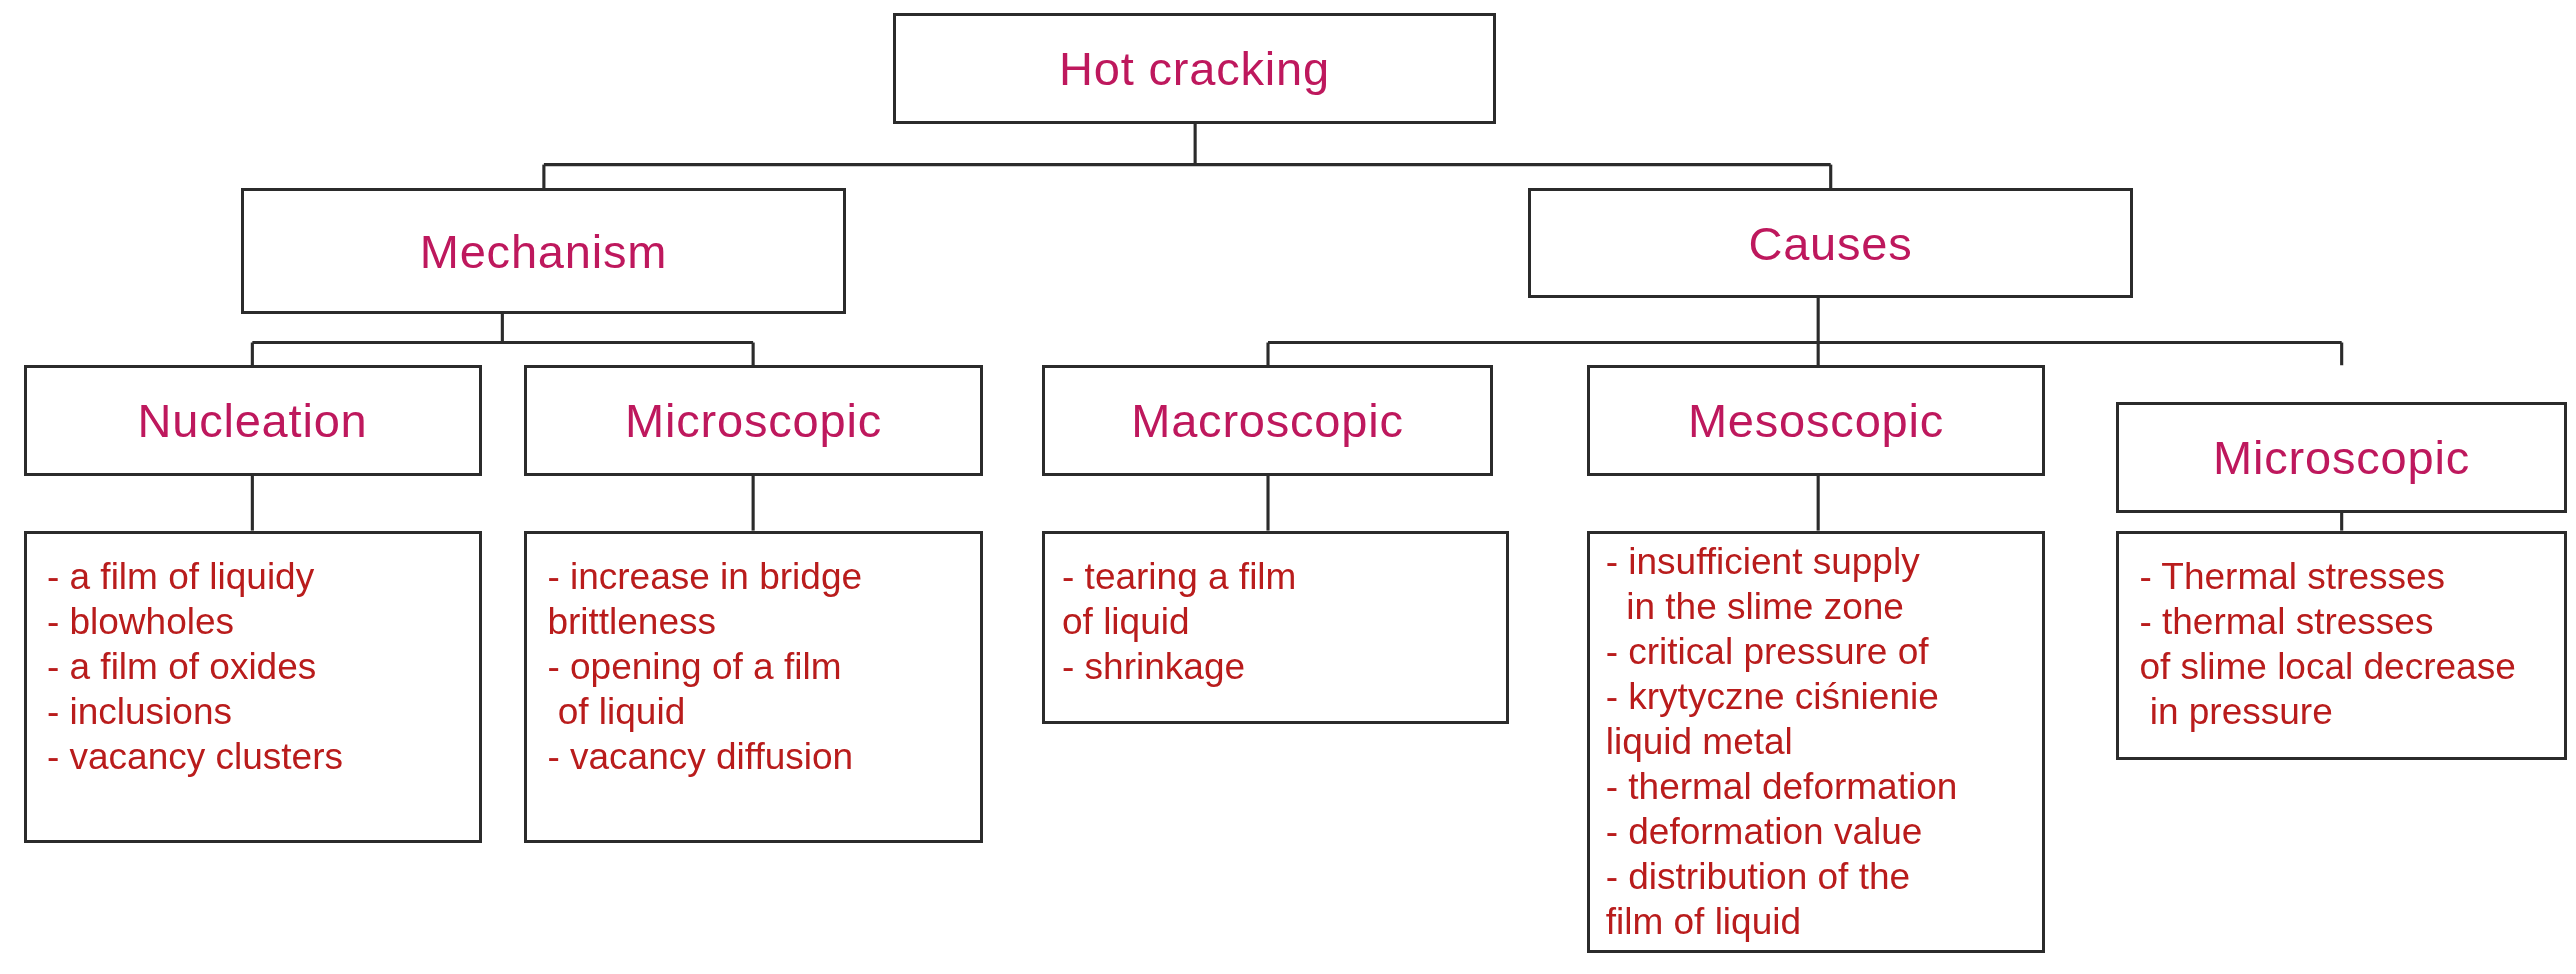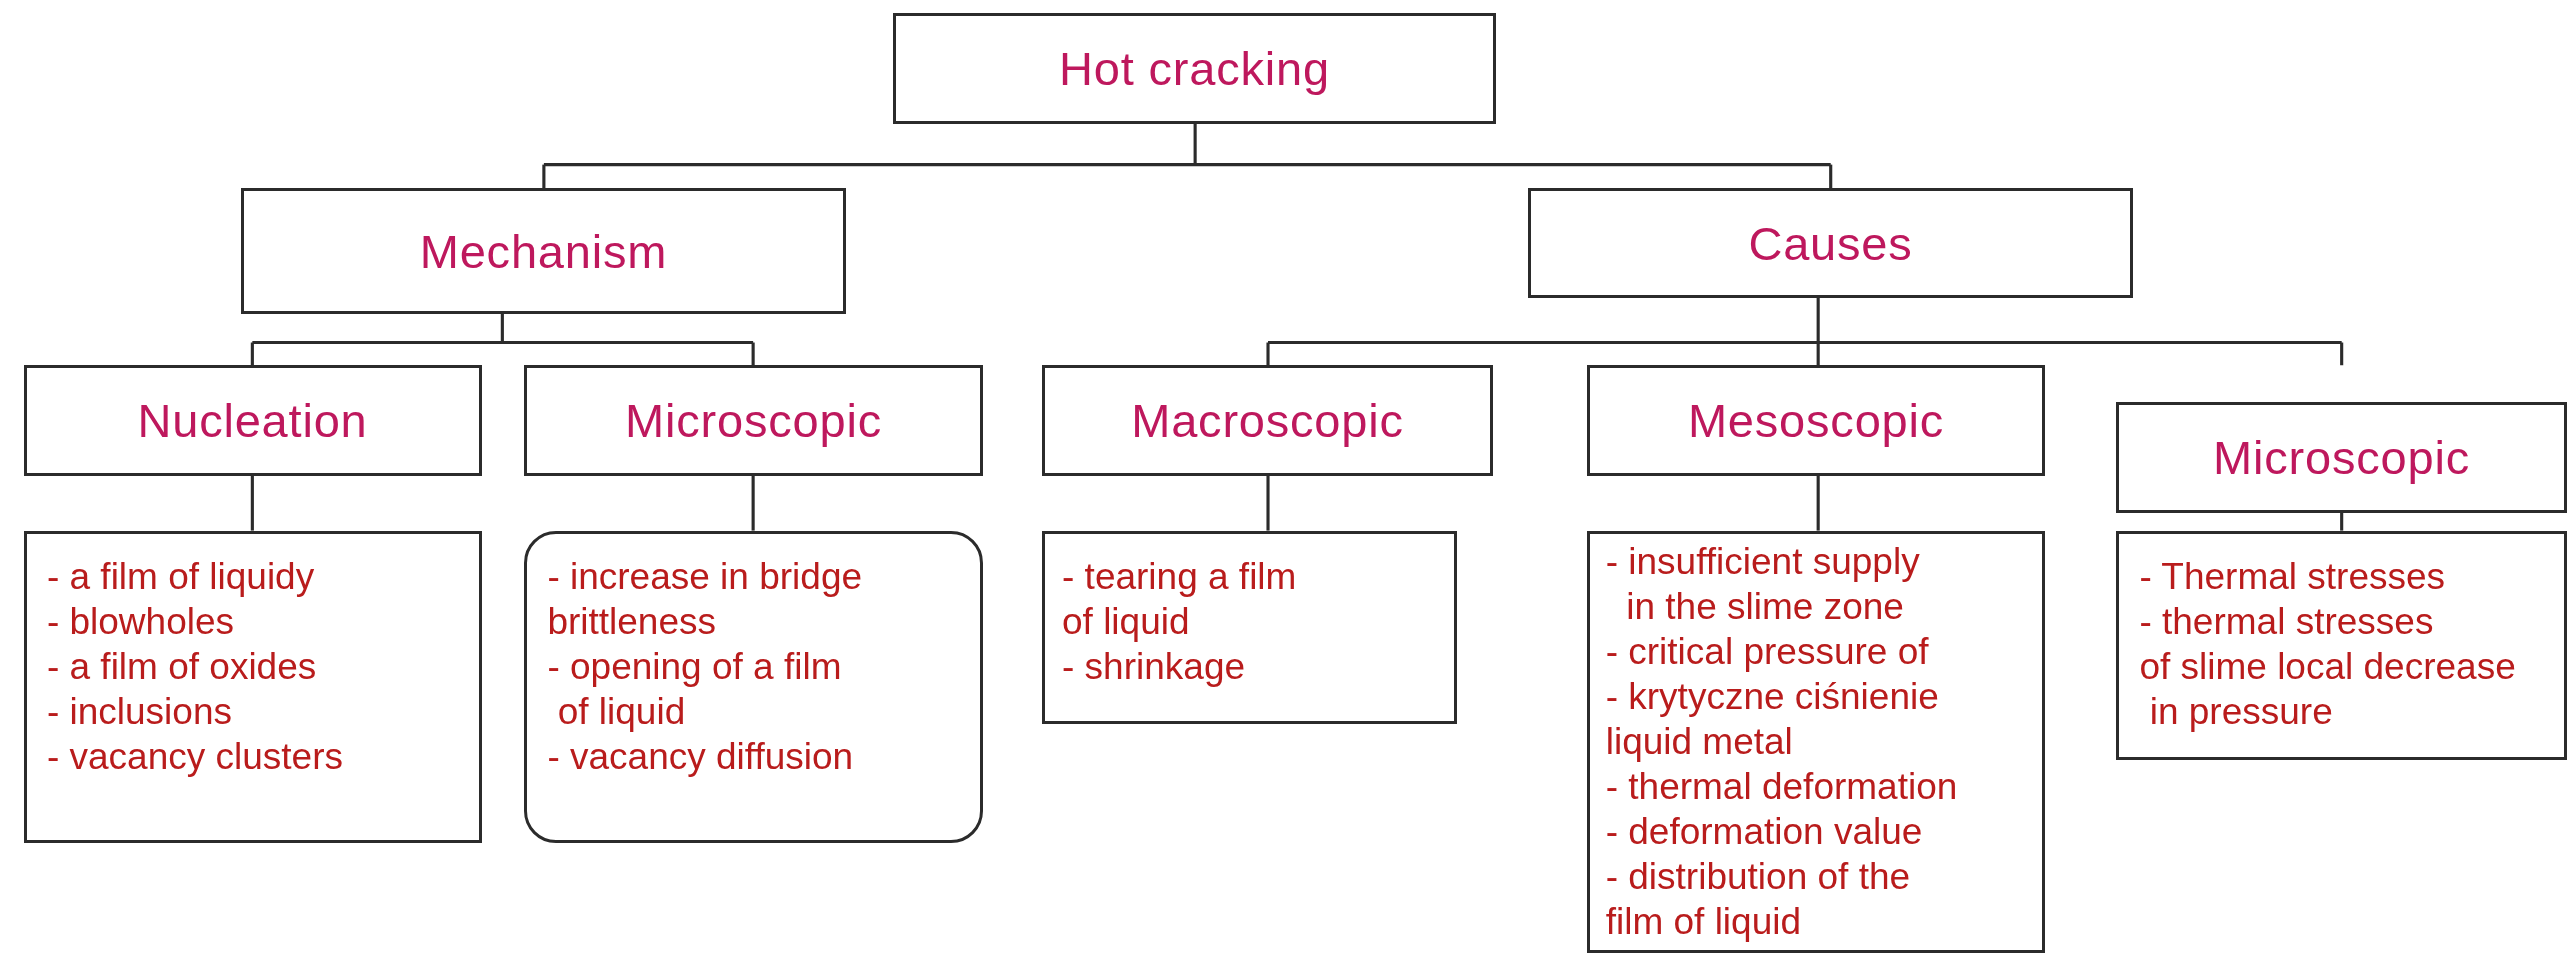--- a/index.html
+++ b/index.html
@@ -39,22 +39,22 @@
   
   #root        { left: 893px; top: 12.5px;  width: 603px; height: 111px; }
   #mechanism   { left: 241px;  top: 188px; width: 605px; height: 126px; }
   #causes      { left: 1528px; top: 188px; width: 605px; height: 110px; }
   #nucleation  { left: 23.5px;   top: 365px; width: 458px; height: 111px; }
   #propagation { left: 524px;  top: 365px; width: 459px; height: 111px; }
   #macroscopic { left: 1042px; top: 365px; width: 451px; height: 111px; }
   #mesoscopic  { left: 1587px; top: 365px; width: 458px; height: 111px; }
   #microscopic { left: 2116px; top: 365px; width: 451px; height: 111px; margin-top: 37px; }
   #leaf-nucleation  { left: 23.5px;   top: 531px; width: 458px; height: 312px; }
-  #leaf-propagation { left: 524px;  top: 531px; width: 459px; height: 312px; border-radius: 32px; }
-  #leaf-macroscopic { left: 1042px; top: 531px; width: 415px; height: 193px; padding-left: 17px; }
+  #leaf-propagation { left: 524px;  top: 531px; width: 459px; height: 312px; }
+  #leaf-macroscopic { left: 1042px; top: 531px; width: 467px; height: 193px; padding-left: 17px; }
   #leaf-mesoscopic  { left: 1587px; top: 531px; width: 458px; height: 422px; }
   #leaf-microscopic { left: 2116px; top: 531px; width: 451px; height: 229px; }
 </style>
 </head>
 <body>
 
 <div class="canvas">
 
   <svg class="connectors" viewBox="0 0 3287 1244" xmlns="http://www.w3.org/2000/svg">
     <g stroke="#2b2b2b" stroke-width="4" fill="none">

